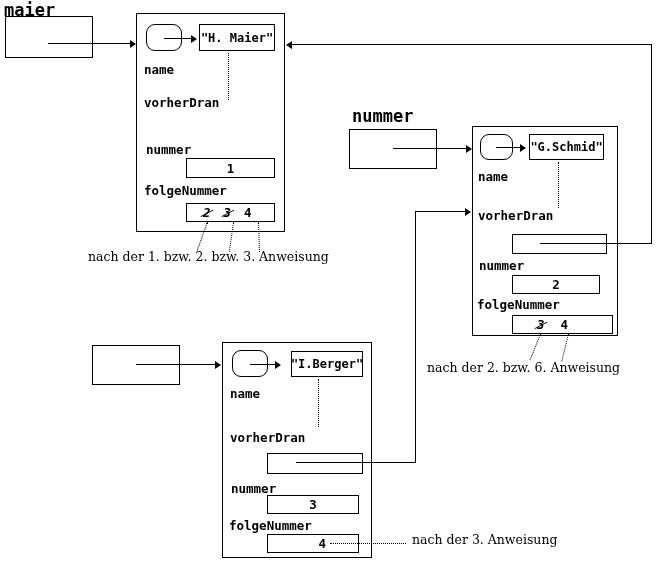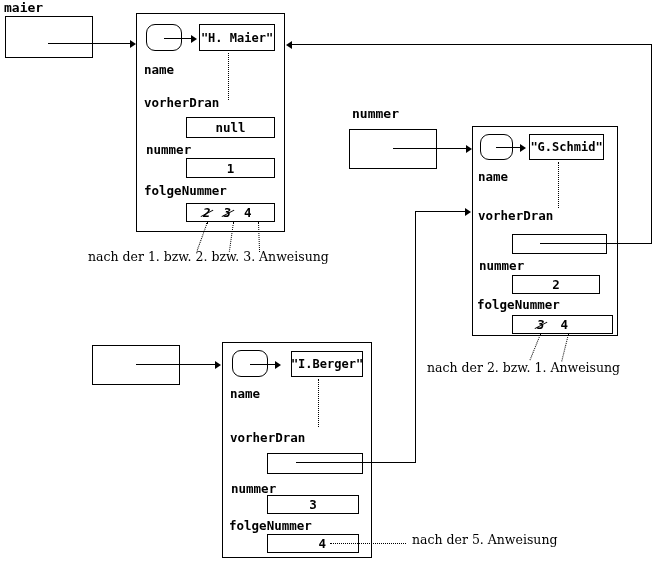--- a/index.html
+++ b/index.html
@@ -13,21 +13,21 @@
     height: 566px;
     background: #ffffff;
     font-family: "DejaVu Sans Mono", monospace;
     overflow: hidden;
   }
   .abs { position: absolute; }
 
   
   .var-label {
     font-family: "DejaVu Sans Mono", monospace;
-    font-size: 13px;
+    font-size: 17px;
     font-weight: bold;
     color: #000;
     white-space: nowrap;
     letter-spacing: 0px;
   }
 
   
   .var-box {
     border: 1px solid #000;
     background: #fff;
@@ -175,21 +175,20 @@
   <div class="abs arrow-r" style="left:191px; top:35px;"></div>
 
   <div class="abs str-box" style="left:199px; top:24px; width:76px; height:27px;">"H. Maier"</div>
 
   <div class="abs dotv" style="left:228px; top:53px; height:47px;"></div>
 
   <div class="abs field-label" style="left:144px; top:62px;">name</div>
 
   <div class="abs field-label" style="left:144px; top:95px;">vorherDran</div>
 
-  <div class="abs val-box" style="left:186px; top:117px; width:89px; height:21px;">null</div>
 
   <div class="abs field-label" style="left:146px; top:142px;">nummer</div>
 
   <div class="abs val-box" style="left:186px; top:158px; width:89px; height:20px;">1</div>
 
   <div class="abs field-label" style="left:144px; top:183px;">folgeNummer</div>
 
   <div class="abs val-box seq" style="left:186px; top:203px; width:89px; height:19px; padding-left:16px; gap:13px;">
     <span class="crossed">2</span>
     <span class="crossed">3</span>
@@ -237,21 +236,21 @@
   <div class="abs field-label" style="left:477px; top:297px;">folgeNummer</div>
 
   <div class="abs val-box seq" style="left:512px; top:315px; width:101px; height:19px; padding-left:24px; gap:16px;">
     <span class="crossed">3</span>
     <span>4</span>
   </div>
 
   <div class="abs dot-diag" style="left:540px; top:334px; height:28px; transform:rotate(22deg);"></div>
   <div class="abs dot-diag" style="left:568px; top:334px; height:28px; transform:rotate(14deg);"></div>
 
-  <div class="abs caption" style="left:427px; top:360px;">nach der 2. bzw. 1. Anweisung</div>
+  <div class="abs caption" style="left:427px; top:360px;">nach der 2. bzw. 6. Anweisung</div>
 
   <div class="abs var-label" style="left:96px; top:352px;">berger</div>
 
   <div class="abs var-box" style="left:92px; top:344px; width:88px; height:40px; top:345px;"></div>
 
   <div class="abs hline" style="left:136px; top:364px; width:80px;"></div>
   <div class="abs arrow-r" style="left:215px; top:361px;"></div>
 
   <div class="abs obj-box" style="left:222px; top:342px; width:150px; height:216px;"></div>
 
@@ -279,15 +278,15 @@
   <div class="abs val-box" style="left:267px; top:495px; width:92px; height:19px;">3</div>
 
   <div class="abs field-label" style="left:229px; top:518px;">folgeNummer</div>
 
   <div class="abs val-box right-num" style="left:267px; top:534px; width:92px; height:19px; padding-right:32px;">
     <span>4</span>
   </div>
 
   <div class="abs doth" style="left:330px; top:543px; width:76px;"></div>
 
-  <div class="abs caption" style="left:412px; top:532px;">nach der 5. Anweisung</div>
+  <div class="abs caption" style="left:412px; top:532px;">nach der 3. Anweisung</div>
 
 </div>
 
 </body></html>

